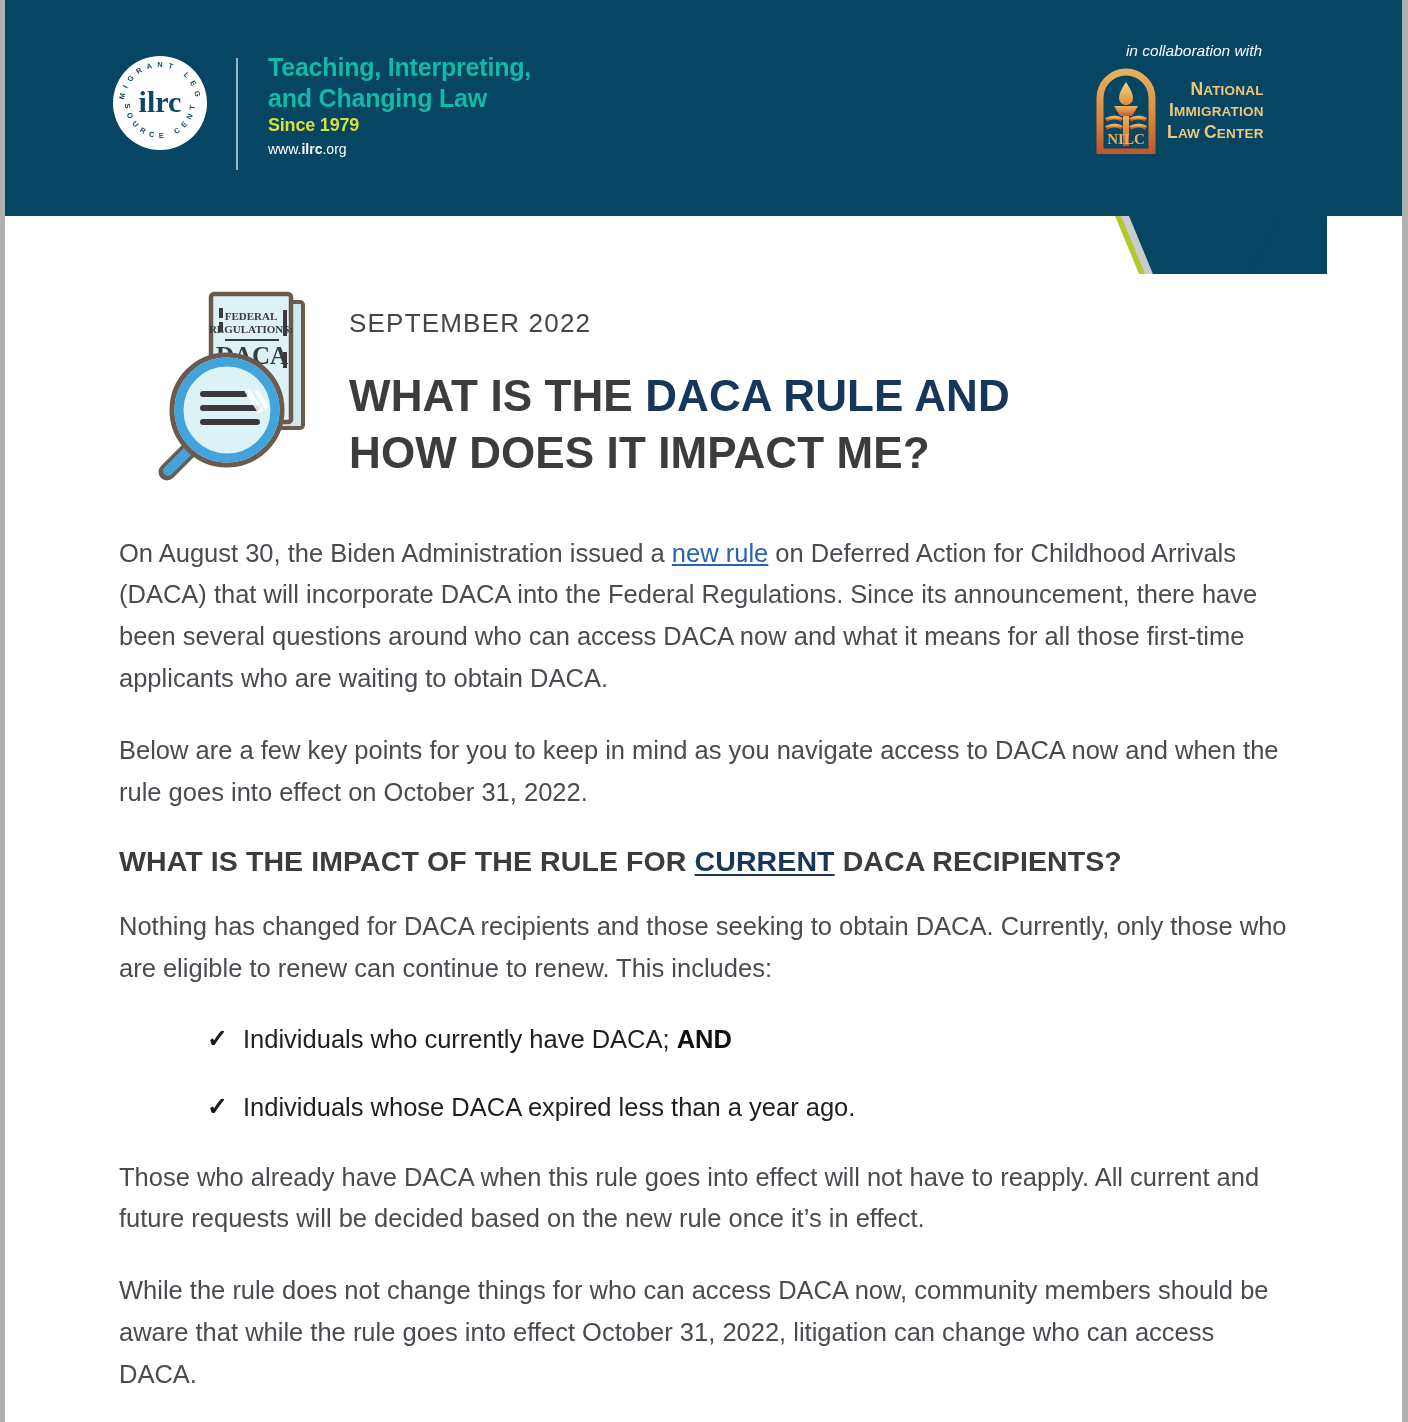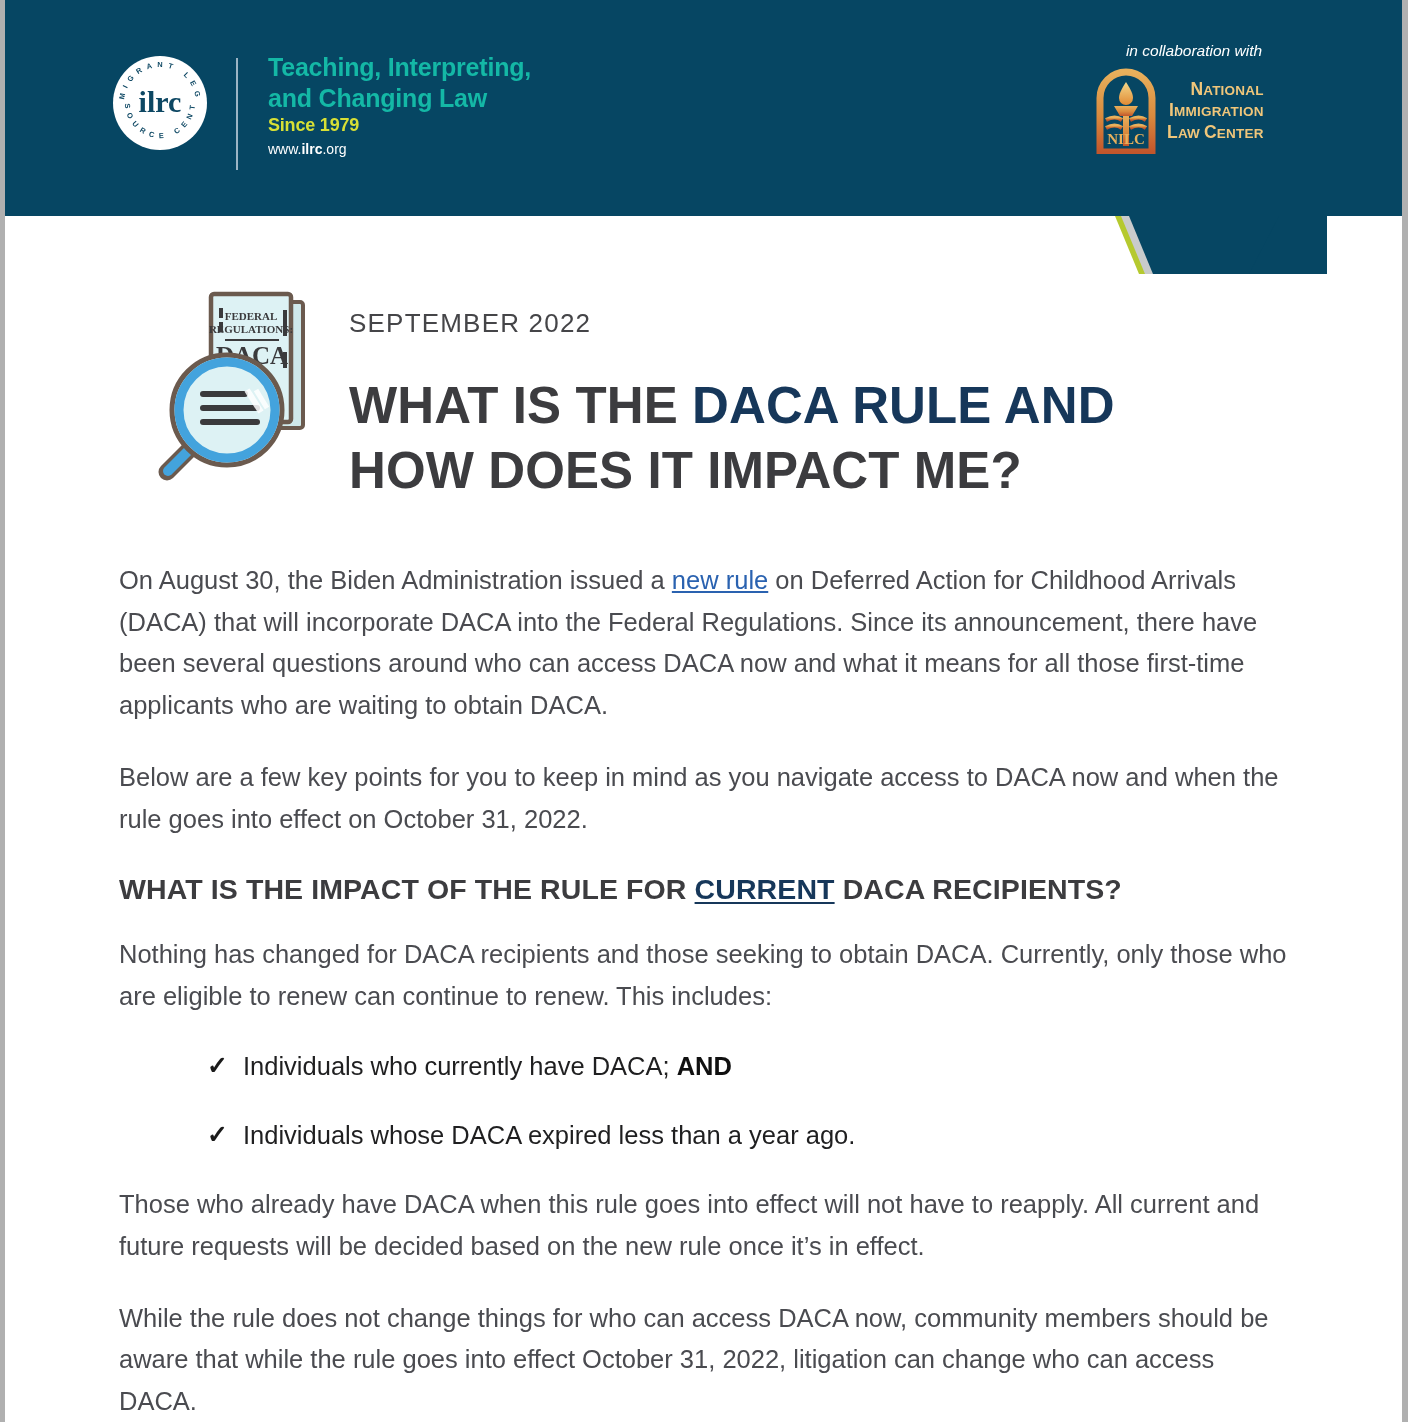--- a/index.html
+++ b/index.html
@@ -178,21 +178,21 @@
   .title-icon { flex: none; width: 212px; margin-top: -8px; }
   .title-text { margin-left: 16px; padding-top: 14px; }
   .eyebrow {
     font-size: 26px;
     letter-spacing: 1.2px;
     color: #454548;
     font-weight: 400;
     margin-bottom: 13px;
   }
   .big-title {
-    font-size: 51px;
+    font-size: 44px;
     font-weight: 700;
     color: #3c3c3f;
     line-height: 1.28;
     letter-spacing: 0.1px;
   }
   .big-title .navy { color: #16375a; }
 
   .body-col {
     padding-left: 114px;
     padding-right: 108px;

